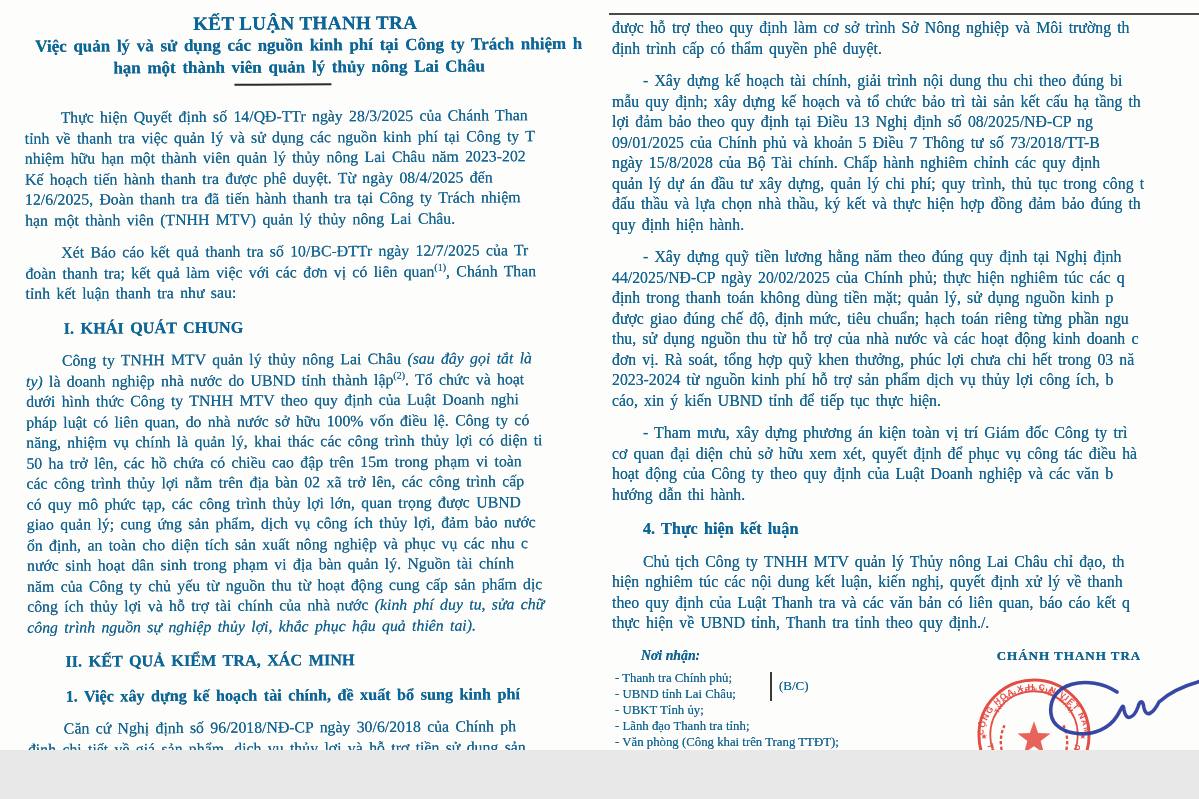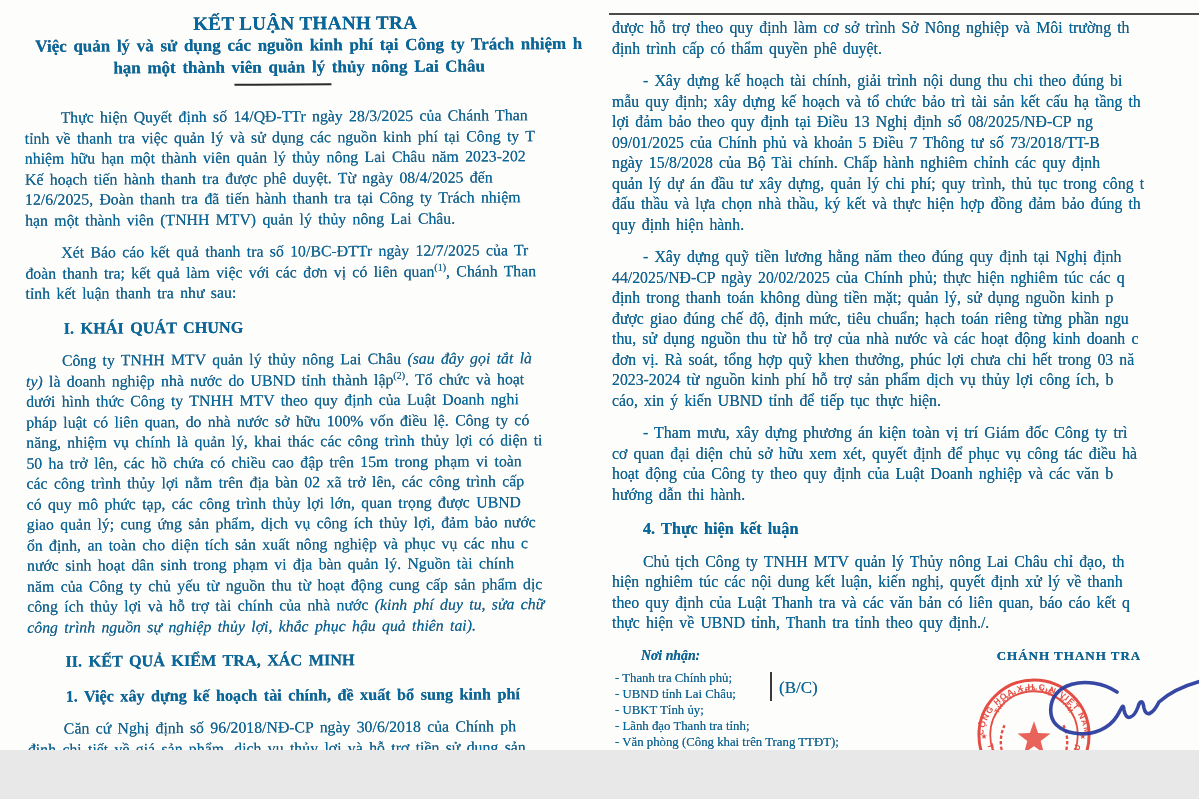--- a/index.html
+++ b/index.html
@@ -35,21 +35,21 @@
   .p1-gap{margin-top:21px;}
   .rule-top{position:absolute;left:0;right:0;top:13px;height:2px;background:#4b4b4d;}
   .rule-bottom{position:absolute;left:0;right:0;top:779px;height:2px;background:#b2b2b2;z-index:1;}
   .footer{position:absolute;left:0;top:648px;width:100%;}
   .recipients-label{margin-left:32px;font-weight:700;font-style:italic;font-size:13.8px;
                     text-shadow:0 0 0.4px rgba(25,25,28,0.7);}
   .recipients{margin:6px 6px 0 6px;}
   .recipient{font-size:12.8px;line-height:16px;white-space:nowrap;
              text-shadow:0 0 0.4px rgba(25,25,28,0.6);}
   .bc-bar{position:absolute;left:161px;top:24px;width:2px;height:29px;background:#3a3a3c;}
-  .bc-note{position:absolute;left:170px;top:30px;font-size:17px;
+  .bc-note{position:absolute;left:170px;top:30px;font-size:13px;
            text-shadow:0 0 0.4px rgba(25,25,28,0.6);}
   .sign-title{position:absolute;left:330px;top:0;width:260px;text-align:center;
               font-weight:700;font-size:13px;letter-spacing:1px;
               text-shadow:0 0 0.6px rgba(20,20,22,0.8);white-space:nowrap;}
   .stamp-wrap{position:absolute;left:366px;top:676px;width:118px;height:118px;z-index:2;}
   .signature-wrap{position:absolute;left:420px;top:672px;width:185px;height:85px;z-index:3;}
 </style>
 </head>
 <body>
 

